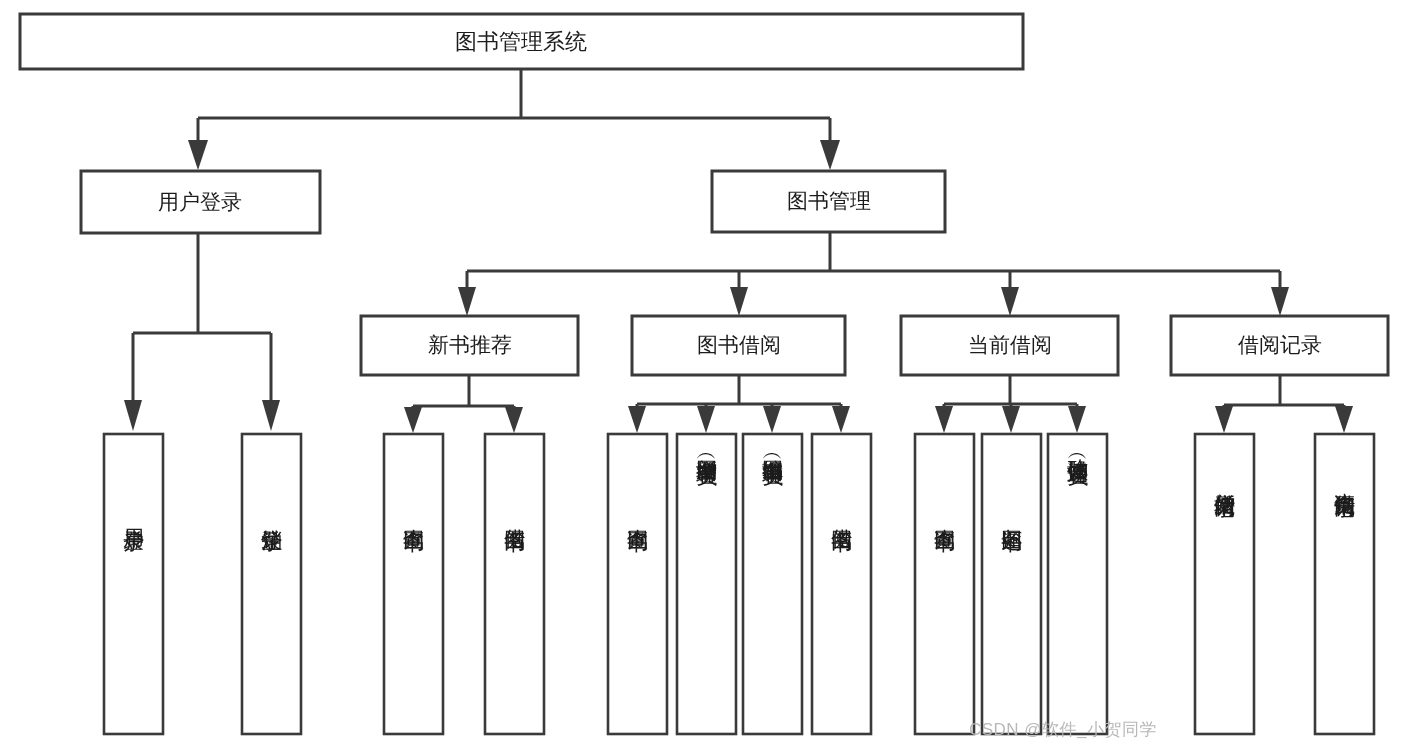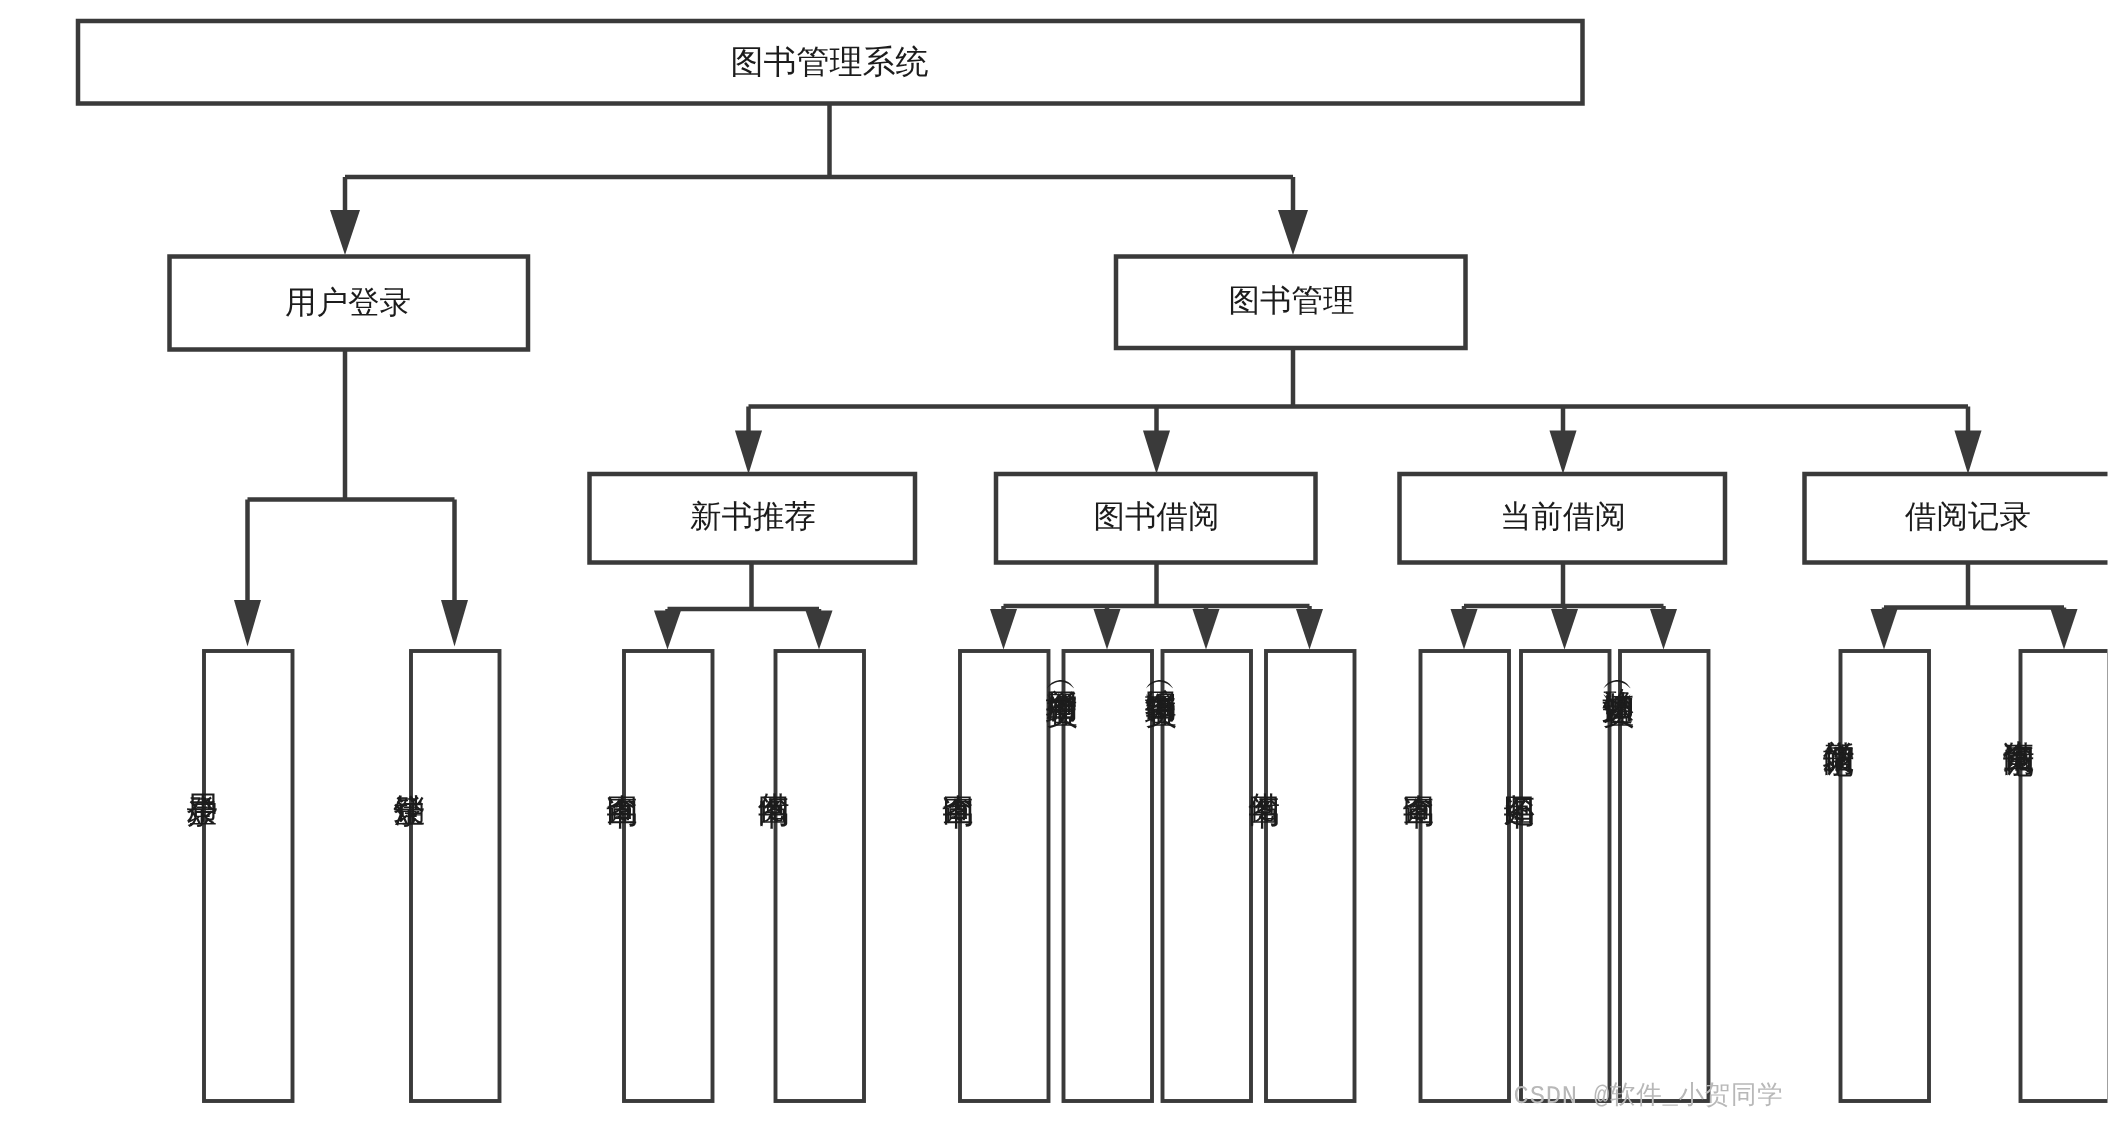--- a/index.html
+++ b/index.html
@@ -13,21 +13,20 @@
     font-family: "Liberation Sans", sans-serif;
     position: relative;
     overflow: hidden;
   }
   #diagram-root {
     position: absolute;
     left: 0;
     top: 0;
     width: 1167px;
     height: 747px;
-    padding-left: 32px;
   }
   svg.flow {
     display: block;
     width: 1405px;
     height: 747px;
   }
   .node-box {
     fill: #ffffff;
     stroke: #3a3a3a;
     stroke-width: 3;
@@ -71,21 +70,21 @@
     font-size: 21px;
     line-height: 1.08;
     color: #1c1c1c;
     letter-spacing: 1px;
     white-space: nowrap;
   }
   .watermark {
     position: absolute;
     right: 10px;
     bottom: 6px;
-    font-family: Liberation Mono, monospace;
+    font-family: Liberation Sans, sans-serif;
     font-size: 17px;
     color: #b8b8b8;
     letter-spacing: 0.5px;
     white-space: nowrap;
   }
 </style>
 </head>
 <body>
 
 <div id="diagram-root">

